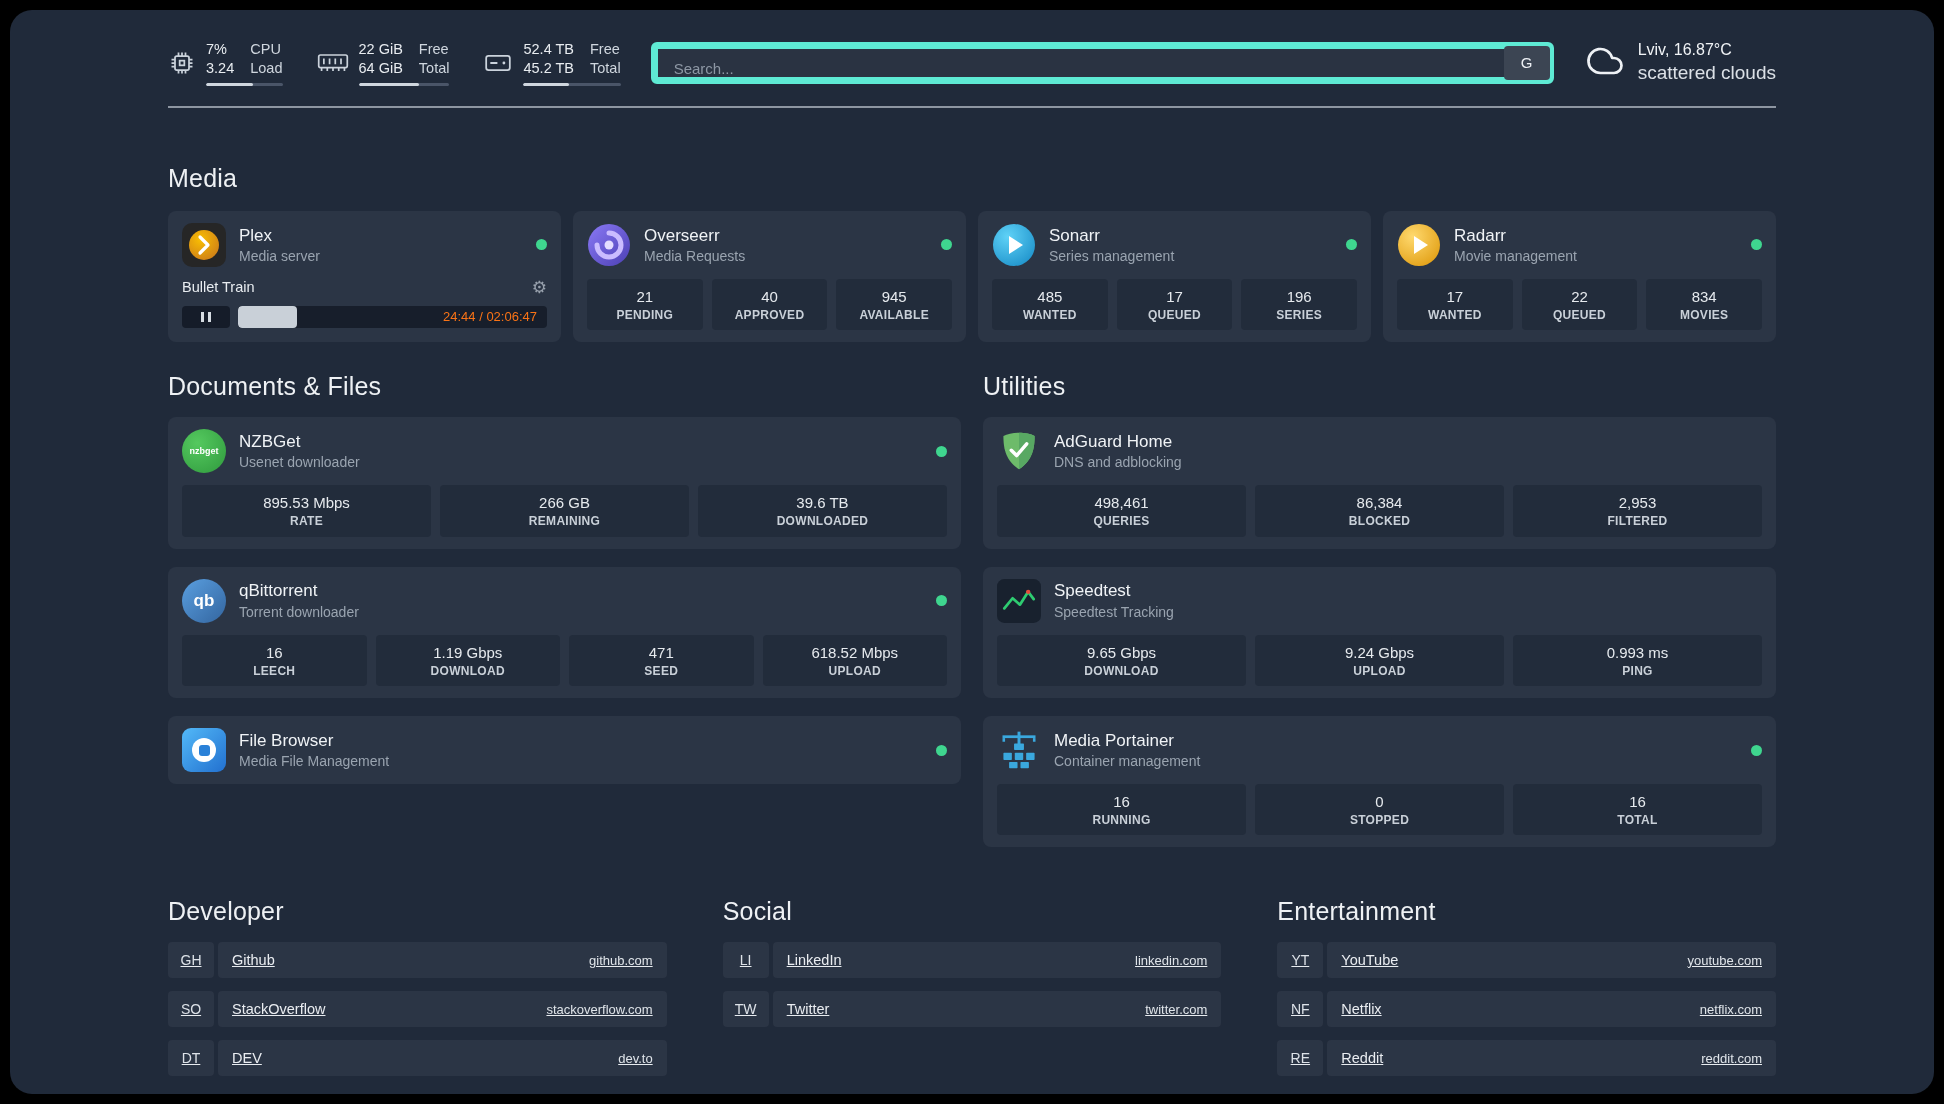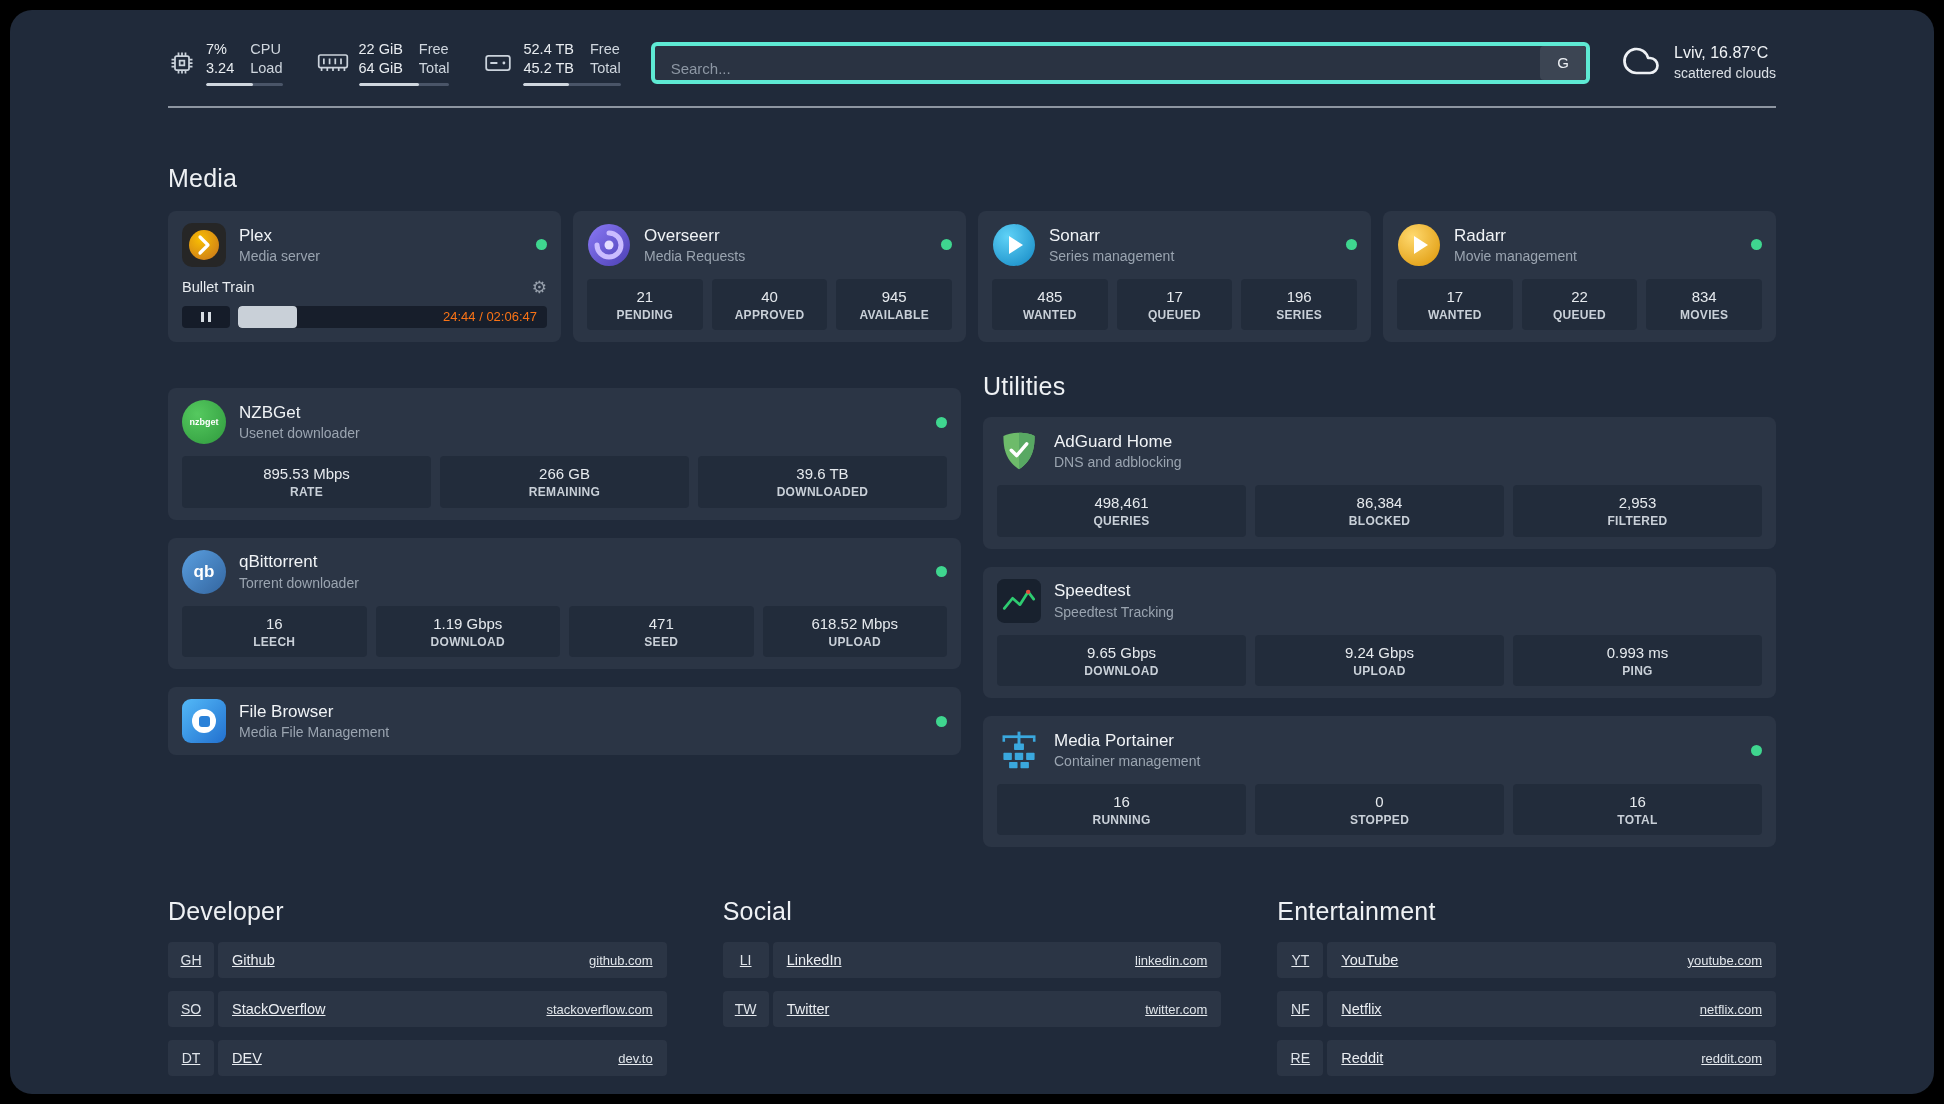--- a/index.html
+++ b/index.html
@@ -13,30 +13,30 @@
   .metrics { display:flex; gap:34px; }
   .metric { display:flex; gap:10px; align-items:center; }
   .micon { display:flex; align-items:center; color:#cbd3dc; }
   .mrow { display:flex; gap:16px; }
   .mcol { display:flex; flex-direction:column; line-height:1.3; font-size:14.5px; color:#e8ecf0; }
   .mcol.mlab { color:#cfd6de; }
   .mbar { height:3px; background:#4a5568; border-radius:2px; margin-top:5px; overflow:hidden; }
   .mfill { height:100%; background:#cfd6de; border-radius:2px; }
 
   .search { flex:1; position:relative; margin:0 30px; }
-  .search input { width:100%; height:42px; background:#2a3342; border:4px solid #5eead4;
+  .search input { width:100%; height:42px; background:#2a3342; border:7px solid #5eead4;
                   border-radius:6px; color:#e8ecf0; font-size:15px; padding:12px 60px 0 16px; outline:none; }
   .search input::placeholder { color:#8d97a4; }
   .gbtn { position:absolute; right:4px; top:4px; bottom:4px; width:46px; background:#3c4553;
           border:none; border-radius:4px; color:#eef1f5; font-size:15px; cursor:pointer; }
 
   .weather { display:flex; align-items:center; gap:12px; }
   .wtext { line-height:1.3; }
   .wloc { font-size:16px; color:#f0f3f6; }
-  .wcond { font-size:14px; color:#dbe0e6; }
+  .wcond { font-size:19px; color:#dbe0e6; }
 
   .divider { margin-top:20px; border-bottom:2px solid rgba(200,207,216,.65); }
 
   
   h2.sect { font-size:25px; font-weight:500; color:#eef1f4; letter-spacing:.2px; }
   .section-media { margin-top:56px; }
   .grid4 { margin-top:18px; display:grid; grid-template-columns:repeat(4,1fr); gap:12px; }
   .twocol { margin-top:30px; display:grid; grid-template-columns:1fr 1fr; gap:22px; align-items:start; }
   .stack { margin-top:16px; display:flex; flex-direction:column; gap:18px; }
 
@@ -339,20 +339,21 @@
               <div class="slab">MOVIES</div>
             </div>
           </div>
         </div>
 
       </div>
     </section>
 
     <div class="twocol">
       <section>
+        <h2 class="sect">Documents &amp; Files</h2>
         <div class="stack">
 
           <div class="card">
             <div class="chead">
               <span class="icon-circle nzb">nzbget</span>
               <div class="ctitles">
                 <div class="cname">NZBGet</div>
                 <div class="csub">Usenet downloader</div>
               </div>
               <span class="dot"></span>

